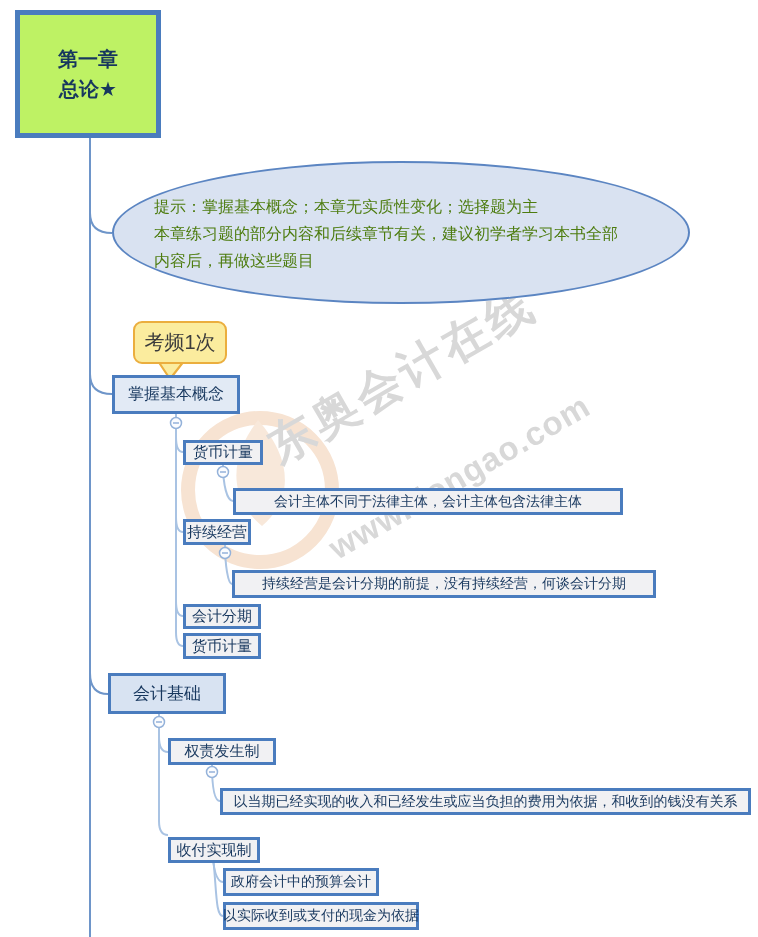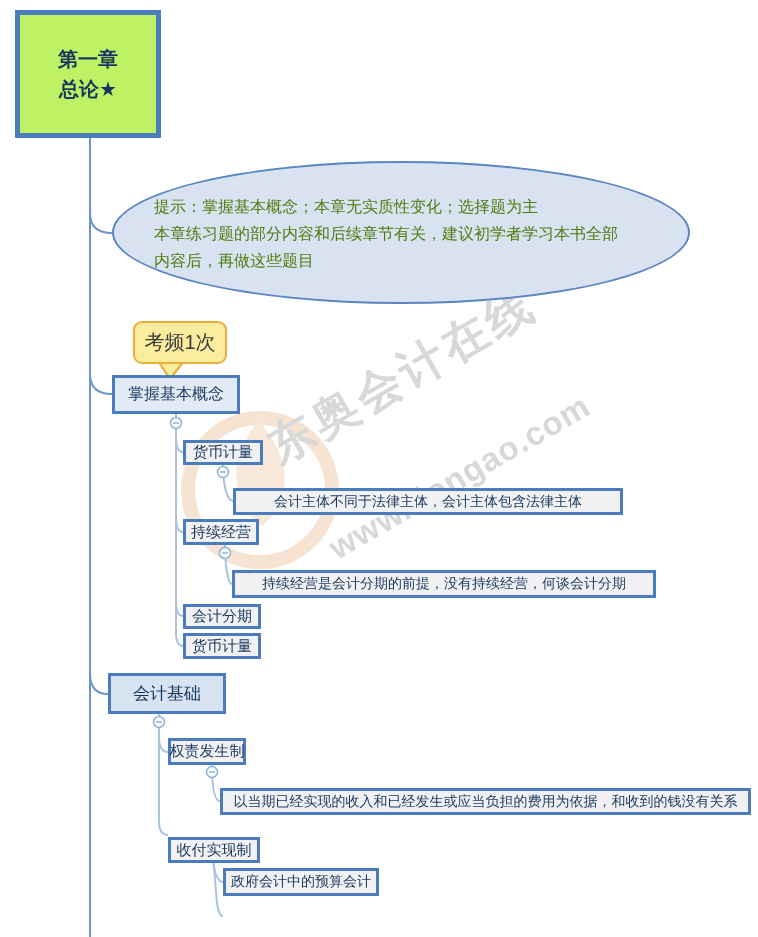--- a/index.html
+++ b/index.html
@@ -30,27 +30,27 @@
                border:2px solid #5b85c2;background:#d9e2f1;justify-content:flex-start;
                align-items:flex-start;}
   #tip-text{margin:30px 0 0 40px;width:500px;font-size:16px;line-height:27px;color:#4d7c0f;
             white-space:pre-line;}
   #callout{left:133px;top:321px;width:94px;height:43px;background:#fbec9e;
            border:2px solid #ebae3e;border-radius:9px;font-size:20px;color:#3c3c3c;}
 
   #topic-assumptions{left:112px;top:375px;width:128px;height:39px;background:#e2eaf5;font-size:16px;}
   #sub-entity{left:183px;top:440px;width:80px;height:25px;}
   #note-entity{left:233px;top:488px;width:390px;height:27px;}
-  #sub-going{left:183px;top:519px;width:76px;height:26px;}
+  #sub-going{left:183px;top:519px;width:68px;height:26px;}
   #note-going{left:232px;top:570px;width:424px;height:28px;}
   #sub-period{left:183px;top:604px;width:78px;height:25px;}
   #sub-monetary{left:183px;top:633px;width:78px;height:26px;}
 
   #topic-basis{left:108px;top:673px;width:118px;height:41px;background:#d8e3f2;font-size:17px;}
-  #sub-accrual{left:168px;top:738px;width:78px;height:27px;}
+  #sub-accrual{left:168px;top:738px;width:108px;height:27px;}
   #note-accrual{left:220px;top:788px;width:531px;height:27px;}
   #sub-cash{left:168px;top:822px;width:92px;height:26px;margin-top:15px;}
   #note-cash1{left:223px;top:868px;width:156px;height:28px;}
   #note-cash2{left:223px;top:902px;width:196px;height:28px;}
 </style>
 </head>
 <body>
 
 <div id="canvas">
 
@@ -137,14 +137,15 @@
   <div id="sub-period" class="node">会计分期</div>
   <div id="sub-monetary" class="node">货币计量</div>
 
   <div id="topic-basis" class="node">会计基础</div>
 
   <div id="sub-accrual" class="node">权责发生制</div>
   <div id="note-accrual" class="node note">以当期已经实现的收入和已经发生或应当负担的费用为依据，和收到的钱没有关系</div>
 
   <div id="sub-cash" class="node">收付实现制</div>
   <div id="note-cash1" class="node note">政府会计中的预算会计</div>
+  <div id="note-cash2" class="node note">以实际收到或支付的现金为依据</div>
 
 </div>
 
 </body></html>

